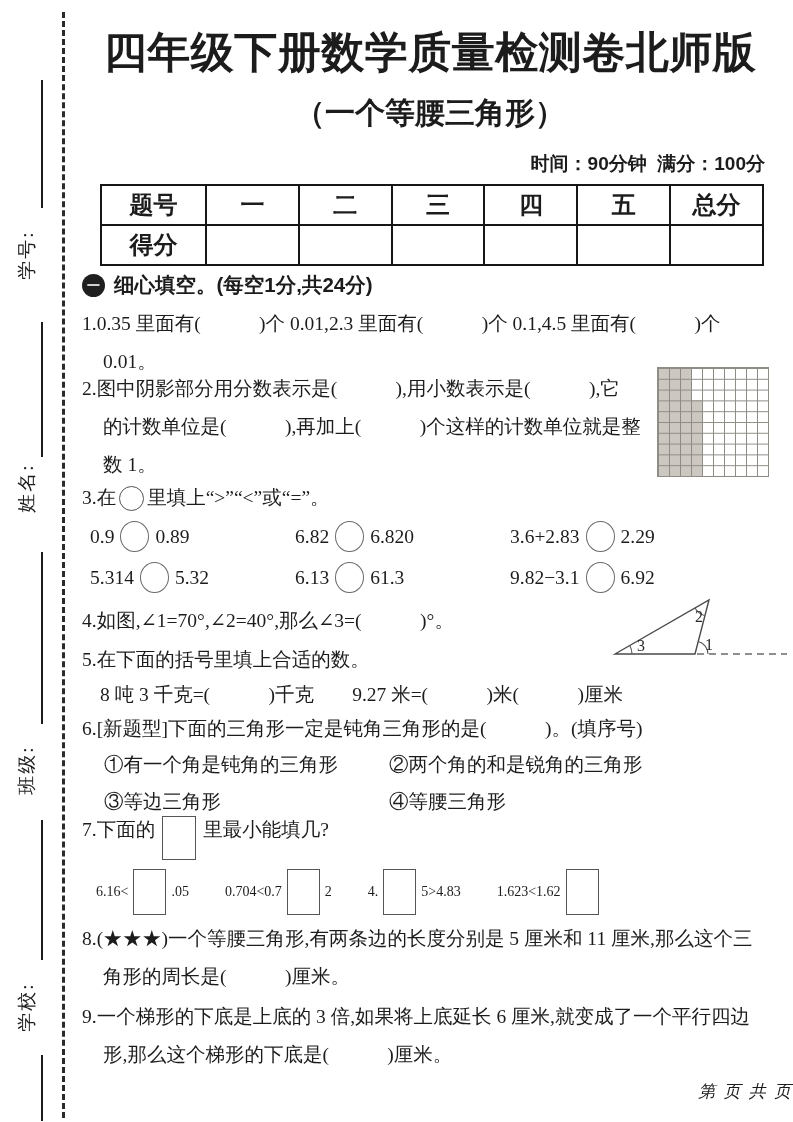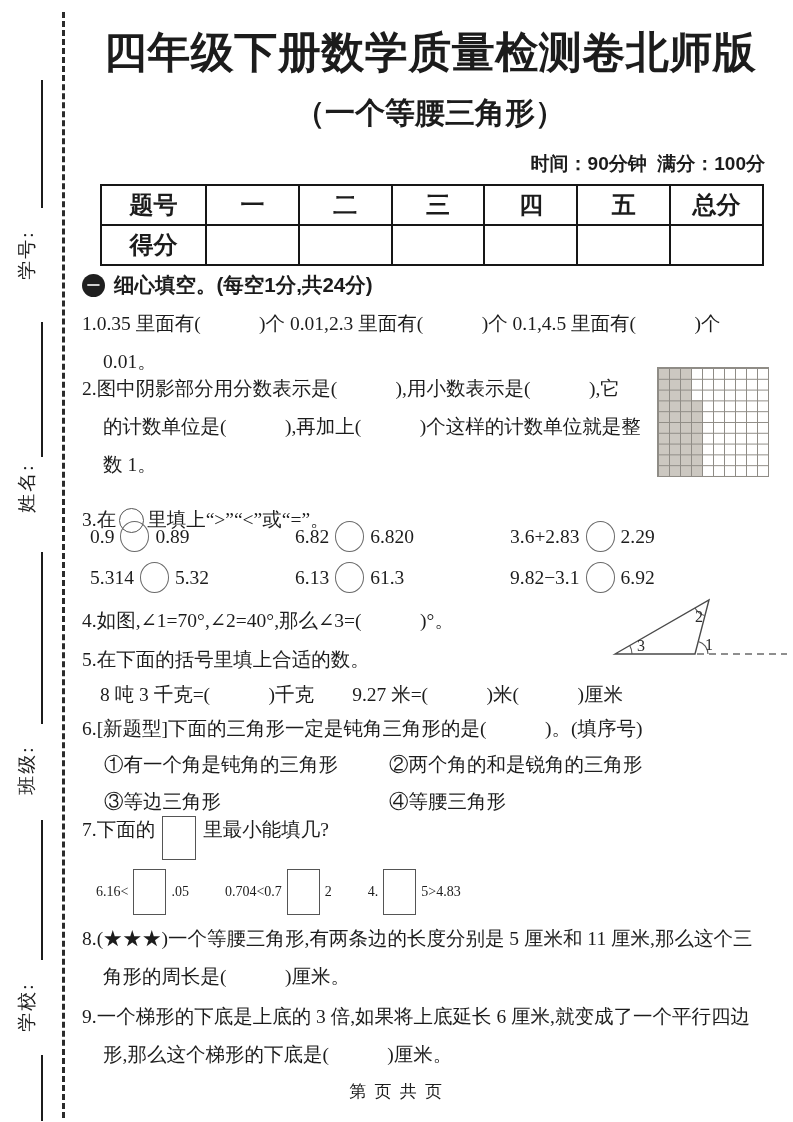--- a/index.html
+++ b/index.html
@@ -67,21 +67,21 @@
   .flex-row { position:absolute; left:100px; display:flex; gap:38px; font-size:19.5px; white-space:pre; }
   .opt-grid { position:absolute; left:104px; width:640px; display:grid; grid-template-columns:285px auto; font-size:19.5px; white-space:pre; }
 
   
   .q7-title { position:absolute; left:82px; top:816px; height:48px; display:flex; font-size:19.5px; white-space:pre; }
   .q7-row { position:absolute; left:96px; top:866px; height:52px; display:flex; align-items:center; gap:36px; font-size:14px; }
   .expr { display:flex; align-items:center; white-space:pre; }
   .abox { display:inline-block; width:33px; height:46px; border:1.6px solid #555; background:#fff; margin:0 5px; flex:0 0 auto; }
   .abox-t { width:34px; height:44px; margin:0 7px; }
 
-  .footer { position:absolute; top:1080px; left:0; width:793px; text-align:center; font-size:17px; white-space:pre; letter-spacing:2px; }
+  .footer { position:absolute; top:1080px; left:0; width:793px; text-align:right; font-size:17px; white-space:pre; letter-spacing:2px;font-style:italic; }
 </style>
 </head>
 <body>
 
 <div class="page">
 
   <div class="dashed-line"></div>
   <div class="blank-line bl1"></div>
   <div class="blank-line bl2"></div>
   <div class="blank-line bl3"></div>
@@ -128,21 +128,21 @@
   <div class="qline indent" style="top:347px;">0.01。</div>
 
   <div class="qline" style="top:374px;">2.图中阴影部分用分数表示是(　　　),用小数表示是(　　　),它</div>
   <div class="qline indent" style="top:412px;">的计数单位是(　　　),再加上(　　　)个这样的计数单位就是整</div>
   <div class="qline indent" style="top:450px;">数 1。</div>
   <div class="hgrid">
     <div class="shade shade-a"></div>
     <div class="shade shade-b"></div>
   </div>
 
-  <div class="qline" style="top:505px; display:flex; align-items:center; white-space:pre;text-align:right;">
+  <div class="qline" style="top:483px; display:flex; align-items:center; white-space:pre;text-align:right;">
     <span>3.在</span><span class="circle-sm"></span><span>里填上“&gt;”“&lt;”或“=”。</span>
   </div>
   <div class="cmp-row" style="top:521px;">
     <span class="cmp-item"><span>0.9</span><span class="circle"></span><span>0.89</span></span>
     <span class="cmp-item"><span>6.82</span><span class="circle"></span><span>6.820</span></span>
     <span class="cmp-item"><span>3.6+2.83</span><span class="circle"></span><span>2.29</span></span>
   </div>
   <div class="cmp-row" style="top:562px;">
     <span class="cmp-item"><span>5.314</span><span class="circle"></span><span>5.32</span></span>
     <span class="cmp-item"><span>6.13</span><span class="circle"></span><span>61.3</span></span>
@@ -177,20 +177,21 @@
     <span>④等腰三角形</span>
   </div>
 
   <div class="q7-title">
     <span>7.下面的</span><span class="abox abox-t"></span><span>里最小能填几?</span>
   </div>
   <div class="q7-row">
     <span class="expr"><span>6.16&lt;</span><span class="abox"></span><span>.05</span></span>
     <span class="expr"><span>0.704&lt;0.7</span><span class="abox"></span><span>2</span></span>
     <span class="expr"><span>4.</span><span class="abox"></span><span>5&gt;4.83</span></span>
+    <span class="expr"><span>1.623&lt;1.62</span><span class="abox"></span><span></span></span>
   </div>
 
   <div class="qline" style="top:924px;">8.(★★★)一个等腰三角形,有两条边的长度分别是 5 厘米和 11 厘米,那么这个三</div>
   <div class="qline indent" style="top:962px;">角形的周长是(　　　)厘米。</div>
 
   <div class="qline" style="top:1002px;">9.一个梯形的下底是上底的 3 倍,如果将上底延长 6 厘米,就变成了一个平行四边</div>
   <div class="qline indent" style="top:1040px;">形,那么这个梯形的下底是(　　　)厘米。</div>
 
   <div class="footer">第 页 共 页</div>
 

